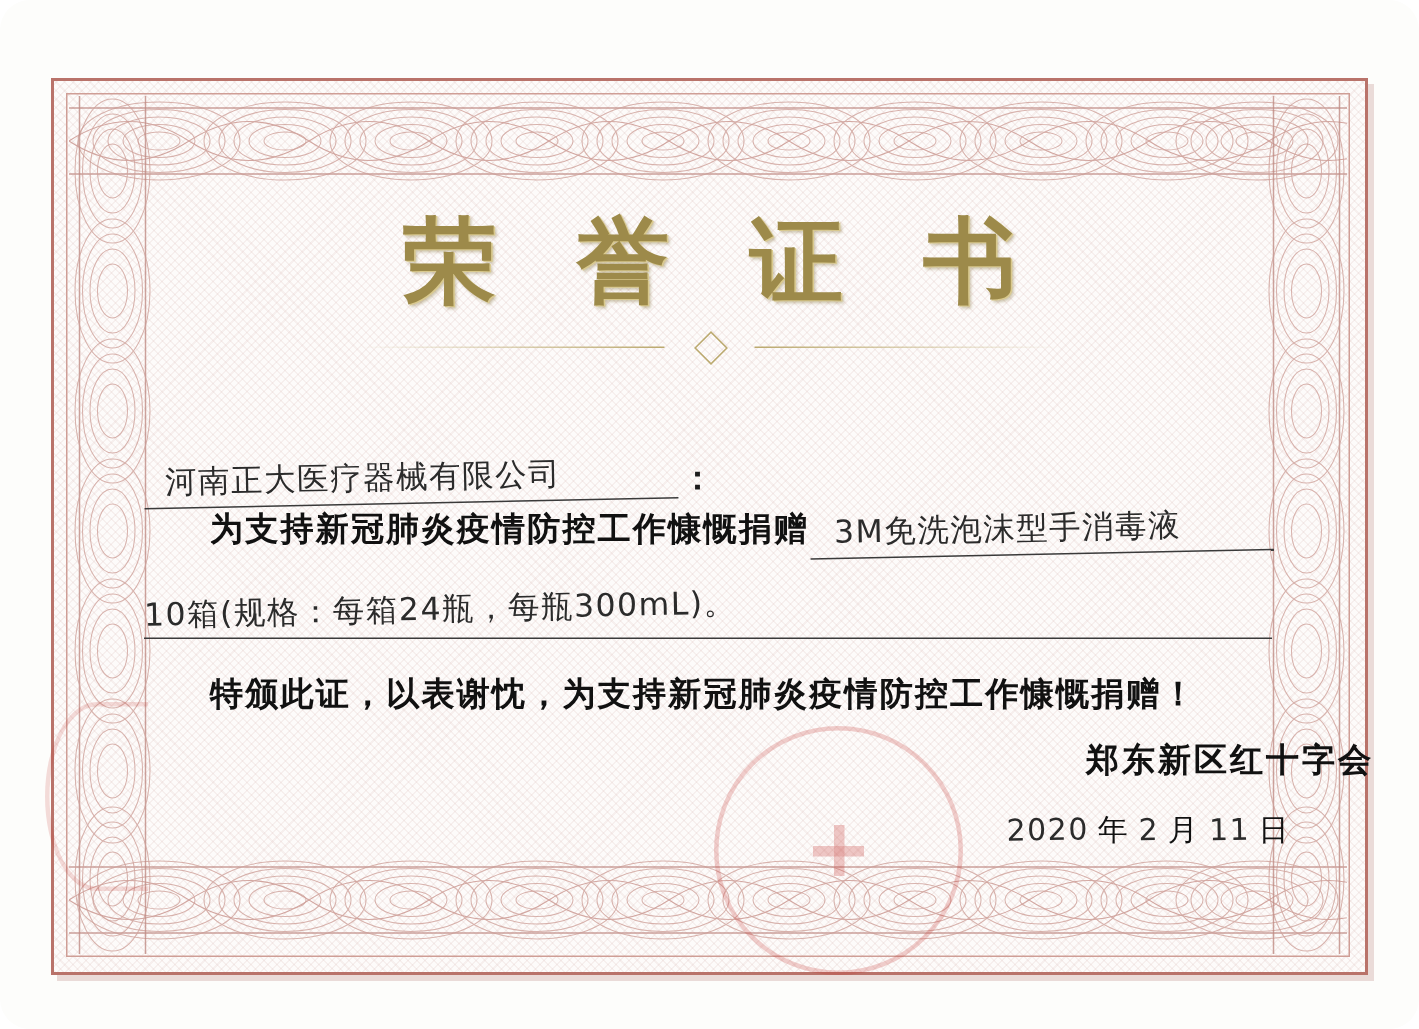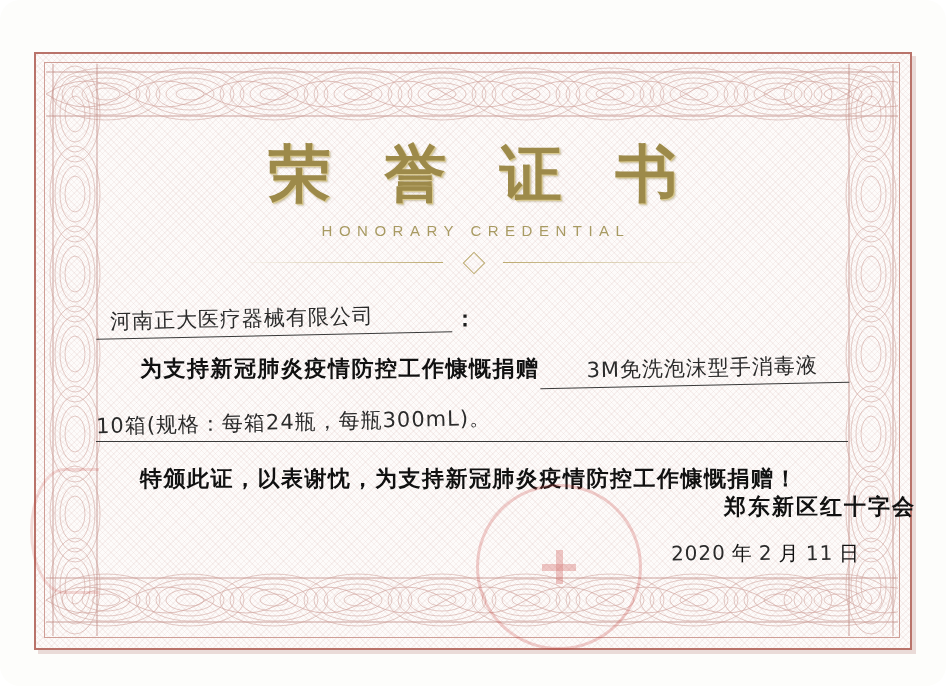--- a/index.html
+++ b/index.html
@@ -171,24 +171,23 @@
   }
   .company-colon {
     font-family: "DejaVu Serif", serif;
     font-size: 22px;
     font-weight: 700;
     padding-bottom: 2px;
   }
 
   
   .row-two {
-    margin-top: 18px;
+    margin-top: 2px;
     display: flex;
     align-items: flex-end;
-    text-align: center;
   }
   .row-two .lead {
     padding-left: 44px;
     white-space: nowrap;
     padding-bottom: 2px;
   }
   .row-two .blank {
     flex: 1;
     border-bottom: 1px solid #3a3a3a;
     padding: 0 0 3px 16px;
@@ -383,21 +382,20 @@
         <use href="#vset2" y="320"></use>
         <use href="#vset2" y="400"></use>
         <use href="#vset2" y="472"></use>
         <path d="M7,0 V572 M51,0 V572" stroke="#c08b84" stroke-width="1"></path>
       </g>
     </svg>
   </div>
 
   <div class="title-block">
     <div class="title-cn">荣 誉 证 书</div>
-    <div class="title-en">HONORARY CREDENTIAL</div>
     <div class="title-rule">
       <span class="diamond"></span>
     </div>
   </div>
 
   <div class="body-block">
 
     <div class="row-company">
       <span class="company-underline hand">河南正大医疗器械有限公司</span>
       <span class="company-colon">：</span>

